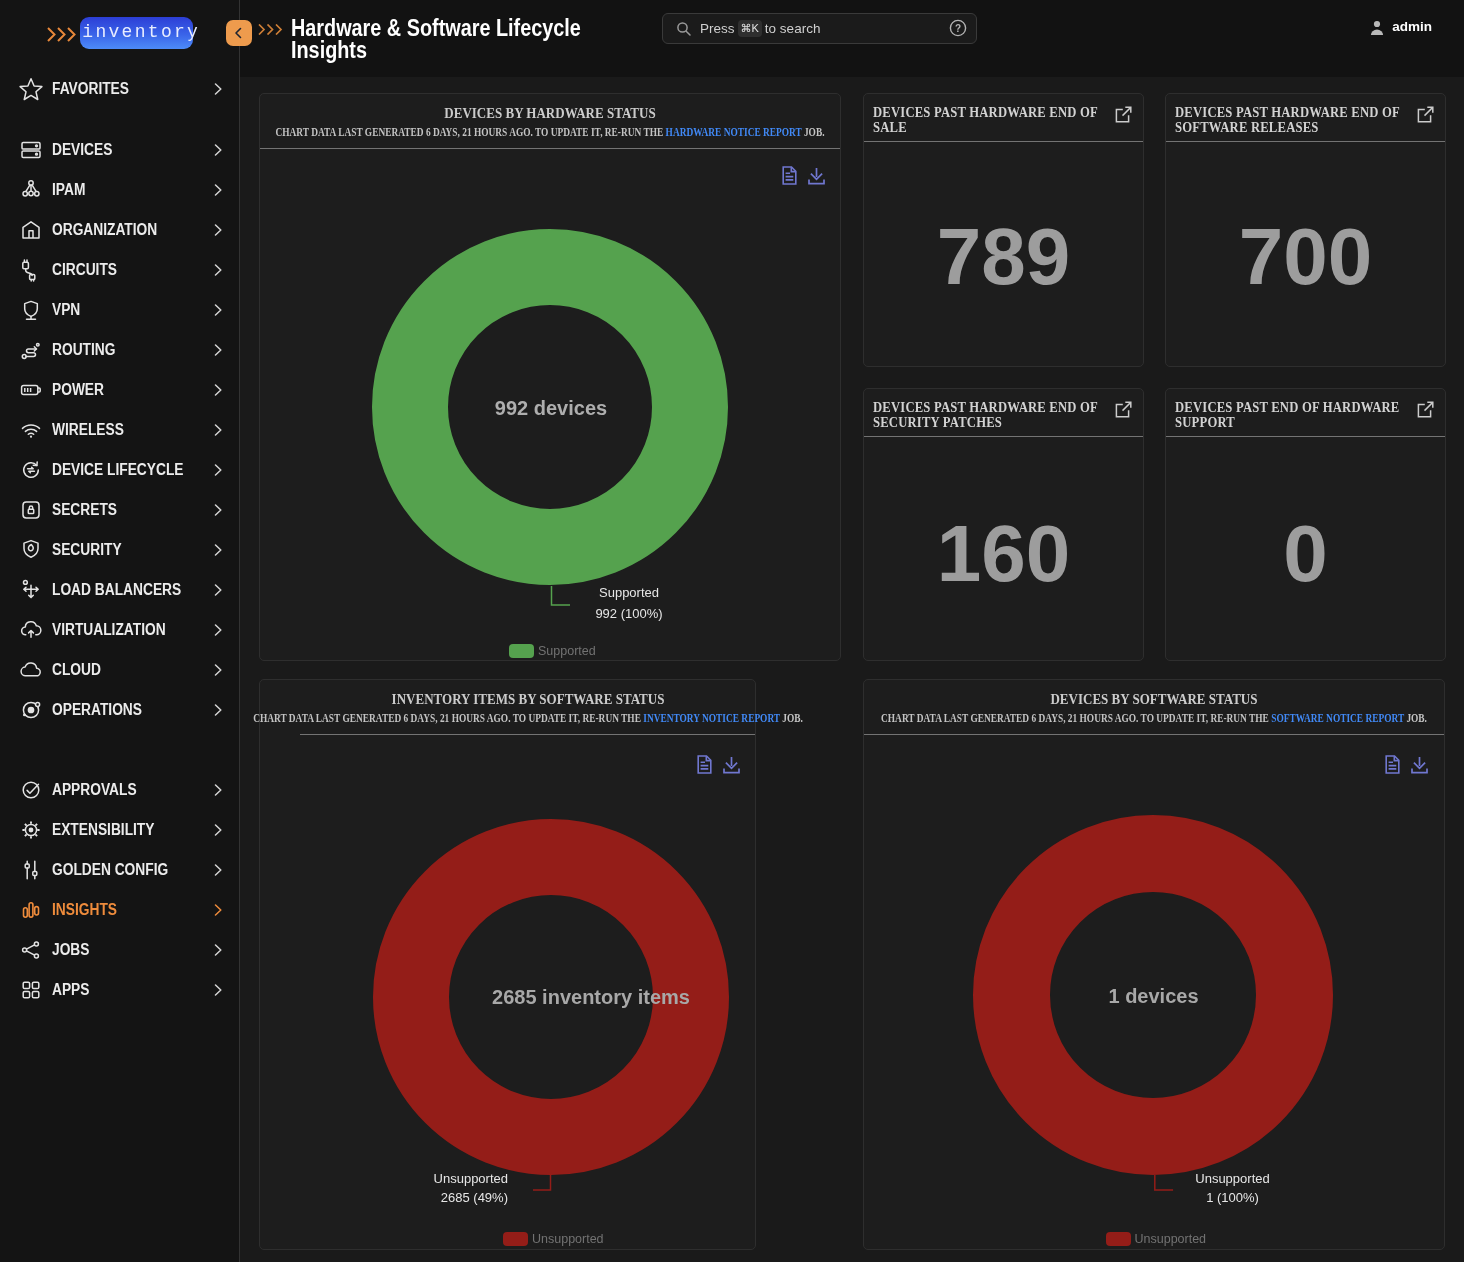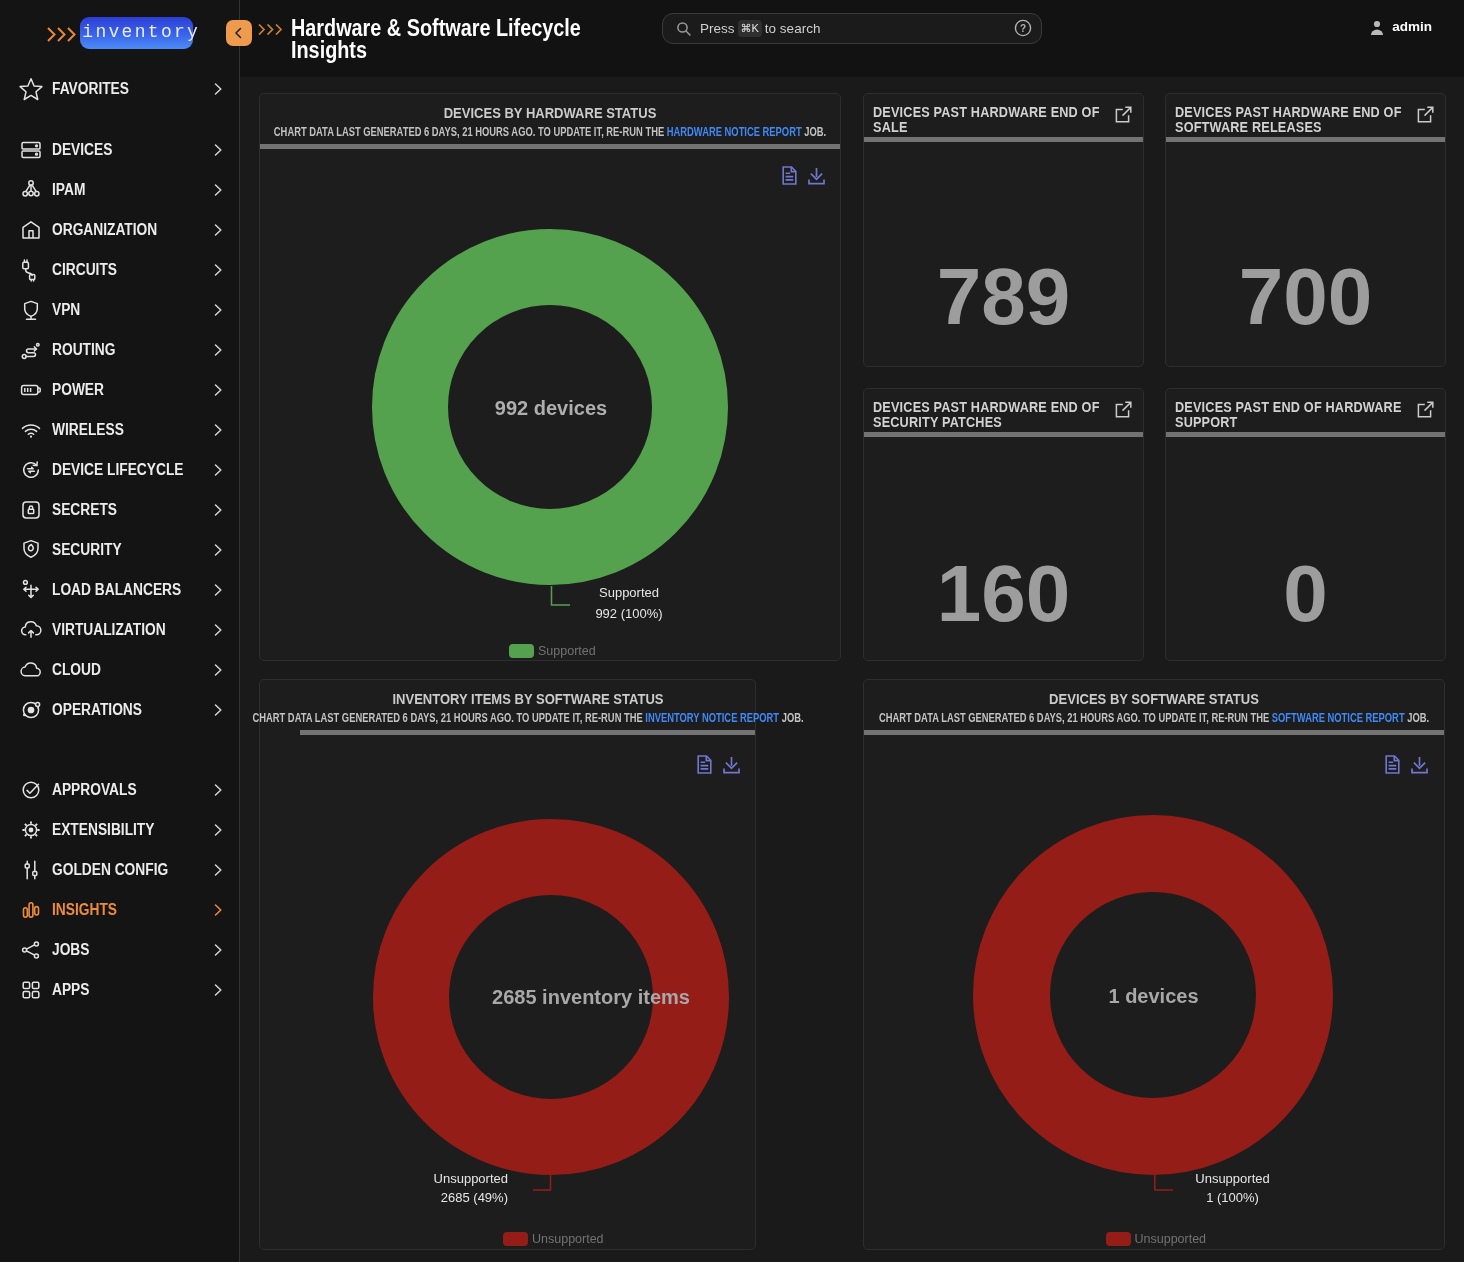--- a/index.html
+++ b/index.html
@@ -19,40 +19,40 @@
 .nav-item .ar { position:absolute; right:16px; top:50%; transform:translateY(-50%); width:12px; height:12px; }
 .nav-item.orange .lb { color:#ef8c3c; }
 
 
 #topbar { position:absolute; left:240px; top:0; width:1224px; height:77px; background:#121212; z-index:4; }
 #backbtn { position:absolute; left:226px; top:20px; width:26px; height:26px; background:#ee9b4d; border-radius:7px; z-index:10; }
 #backbtn svg { position:absolute; left:7px; top:7px; }
 .tb-chev { position:absolute; left:18px; top:24px; }
 #page-title { position:absolute; left:51px; top:17px; font-size:23px; font-weight:bold; color:#fff; line-height:22px; }
 #page-title div { white-space:nowrap; transform:scaleX(0.862); transform-origin:left top; }
-#searchbox { position:absolute; left:422px; top:13px; width:380px; height:31px; background:#1b1b1b; border:1px solid #3a3a3a; border-radius:11px; }
+#searchbox { position:absolute; left:422px; top:13px; width:315px; height:31px; background:#1b1b1b; border:1px solid #3a3a3a; border-radius:6px; }
 #searchbox .mag { position:absolute; left:13px; top:7px; }
 #searchbox .stext { position:absolute; left:37px; top:0; line-height:29px; font-size:13.5px; color:#cfcfcf; }
 #searchbox .kbd { display:inline-block; background:#2f2f2f; border-radius:4px; padding:0 3px; height:17px; line-height:17px; font-size:11px; color:#e3e3e3; vertical-align:1px; margin:0 3px; }
 #searchbox .help { position:absolute; right:9px; top:5px; }
 #admin { position:absolute; right:32px; top:16px; height:24px; }
 #admin .nm { position:absolute; right:0; top:3px; font-size:13.5px; font-weight:bold; color:#fff; }
 
 
 #content { position:absolute; left:241px; top:77px; width:1223px; height:1185px; background:#1a1a1a; }
 .card { position:absolute; background:#1d1d1d; border:1px solid #2e2e2e; border-radius:5px; }
-.card-head { position:relative; border-bottom:5px solid #737373; }
+.card-head { position:relative; border-bottom:1px solid #737373;font-family:Liberation Serif, serif; }
 .chart-head { height:55px; }
 .chart-head .t { position:absolute; left:50%; top:10px; font-size:15.5px; font-weight:bold; color:#cbcbcb; white-space:nowrap; transform:scaleX(0.84) translateX(-50%); transform-origin:left top; }
 .chart-head .s { position:absolute; left:50%; top:31px; font-size:12.5px; font-weight:bold; color:#c3c3c3; white-space:nowrap; transform:scaleX(0.75) translateX(-50%); transform-origin:left top; }
 .chart-head .s a { color:#4189f6; text-decoration:none; }
 .stat-head { height:48px; padding:10.5px 28px 8px 9px; }
 .stat-head .t { font-size:14px; font-weight:bold; letter-spacing:0.2px; color:#d2d2d2; line-height:15.5px; transform:scaleX(0.905); transform-origin:left top; white-space:nowrap; }
 .stat-head .ext { position:absolute; right:11px; top:12px; }
-.bignum { position:absolute; left:0; width:100%; text-align:center; font-size:80px; font-weight:bold; color:#9d9d9d; line-height:80px;margin-top:40px; }
+.bignum { position:absolute; left:0; width:100%; text-align:center; font-size:80px; font-weight:bold; color:#9d9d9d; line-height:80px; }
 .cicons { position:absolute; }
 .cicons svg { margin-left:11px; }
 .donut-label { position:absolute; font-size:13px; color:#e6e6e6; }
 .legend { position:absolute; height:14px; }
 .legend .sw { position:absolute; left:0; top:0; width:25px; height:14px; border-radius:4px; }
 .legend .lt { position:absolute; left:29px; top:0; line-height:14px; font-size:12.5px; color:#727272; }
 </style>
 </head>
 <body>
 <div id="app">

